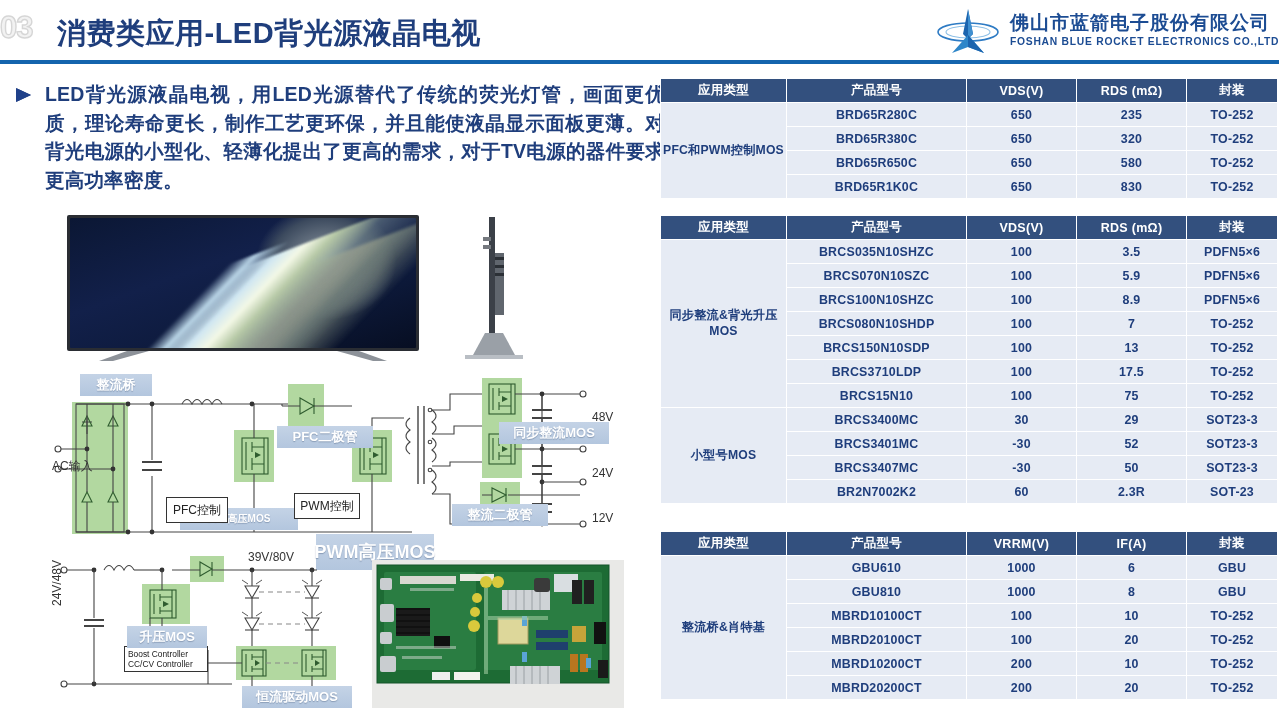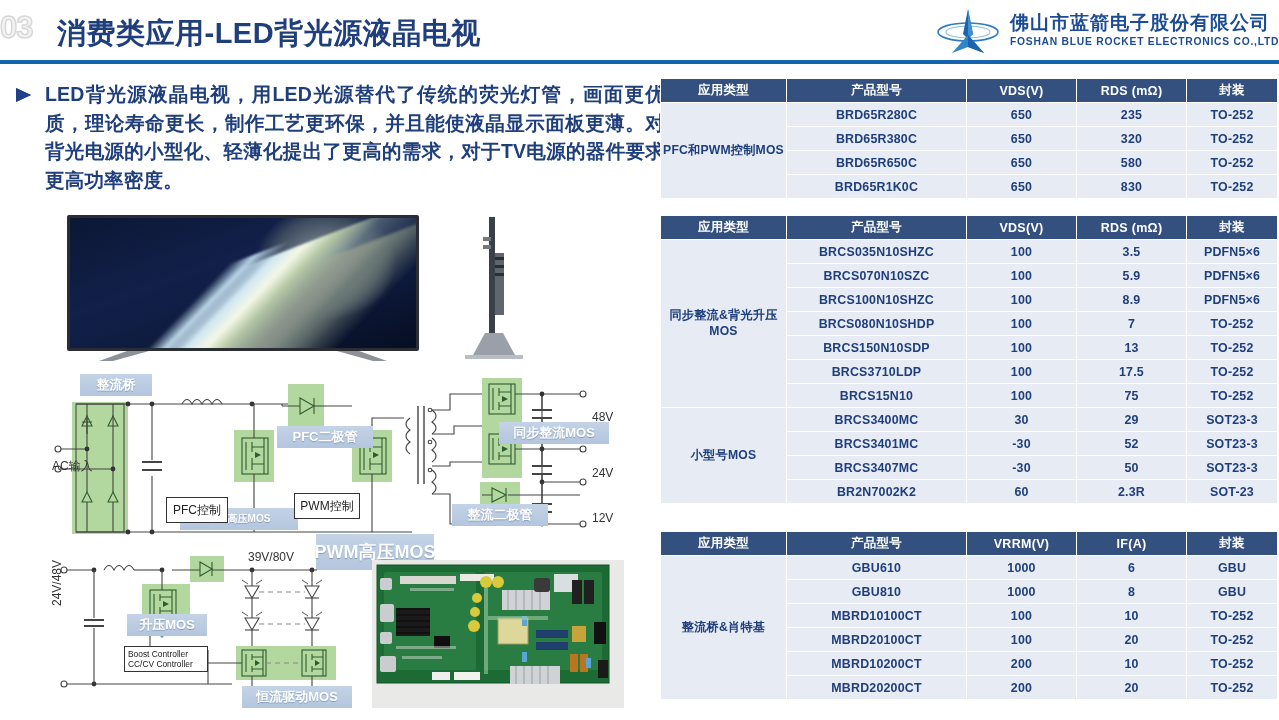--- a/index.html
+++ b/index.html
@@ -362,21 +362,21 @@
         <path d="M156 94 L156 128" stroke="#444"></path>
       </g>
     </svg>
     <div id="cb-boxes">
         <div style="position: absolute; background: rgb(255, 255, 255); border: 1px solid rgb(51, 51, 51); display: flex; flex-direction: column; align-items: flex-start; justify-content: center; font-size: 8.4px; color: rgb(34, 34, 34); line-height: 1.25; padding: 1px 3px; left: 72px; top: 90px; width: 84px; height: 26px;">
           <span>Boost Controller</span>
           <span>CC/CV Controller</span>
         </div>
       </div>
     <div id="cb-labels">
-        <div class="cap-label" style="left: 75px; top: 58px; width: 80px; height: 22px; font-size: 13px;">升压MOS</div>
+        <div class="cap-label" style="left: 75px; top: 70px; width: 80px; height: 22px; font-size: 13px;">升压MOS</div>
         <div class="cap-label" style="left: 190px; top: 130px; width: 110px; height: 22px; font-size: 13px;">恒流驱动MOS</div>
       </div>
     <div id="cb-annots">
         <div style="position: absolute; left: 196px; top: -6px; font-size: 12px; color: rgb(51, 51, 51); white-space: nowrap;">39V/80V</div>
         <div style="position: absolute; left: -2px; top: 50px; font-size: 12px; color: rgb(51, 51, 51); white-space: nowrap; transform: rotate(-90deg); transform-origin: left top;">24V/48V</div>
       </div>
   </div>
 
   <div class="pcb-photo">
     <svg width="252" height="148" viewBox="0 0 252 148">

